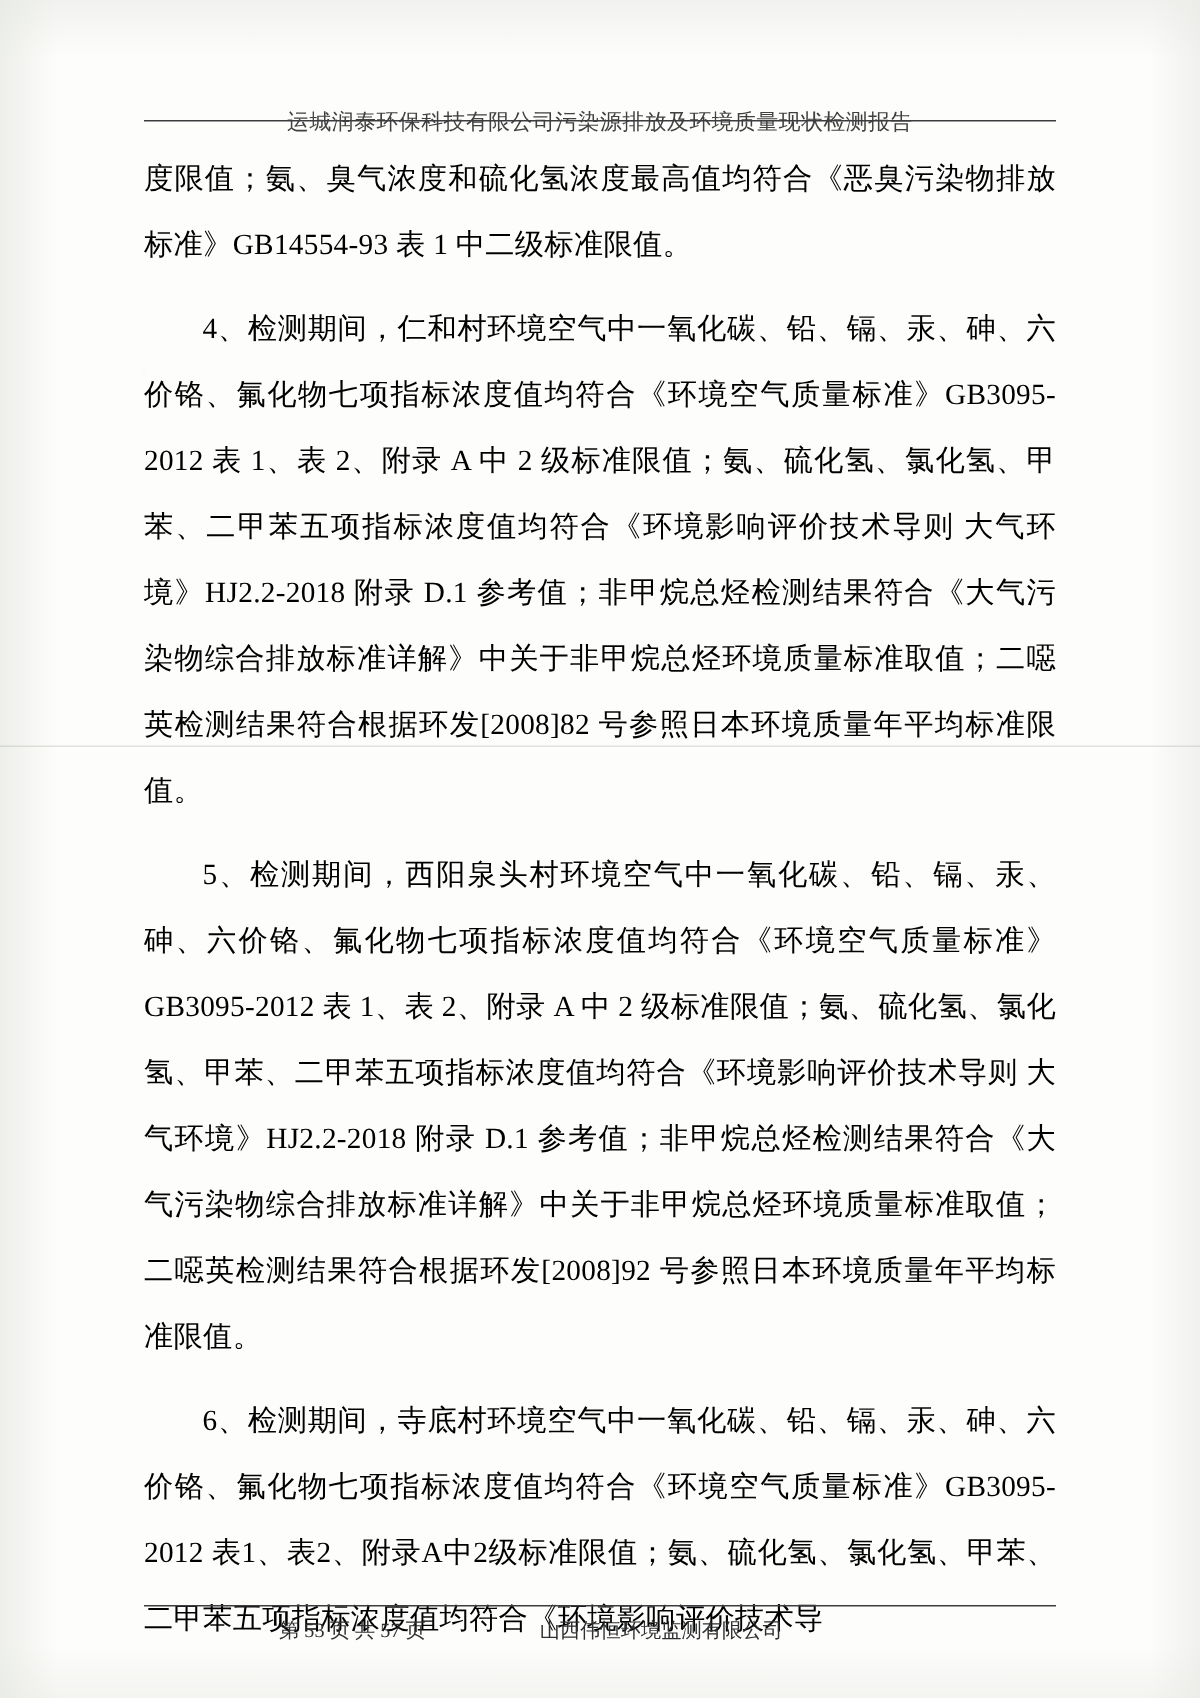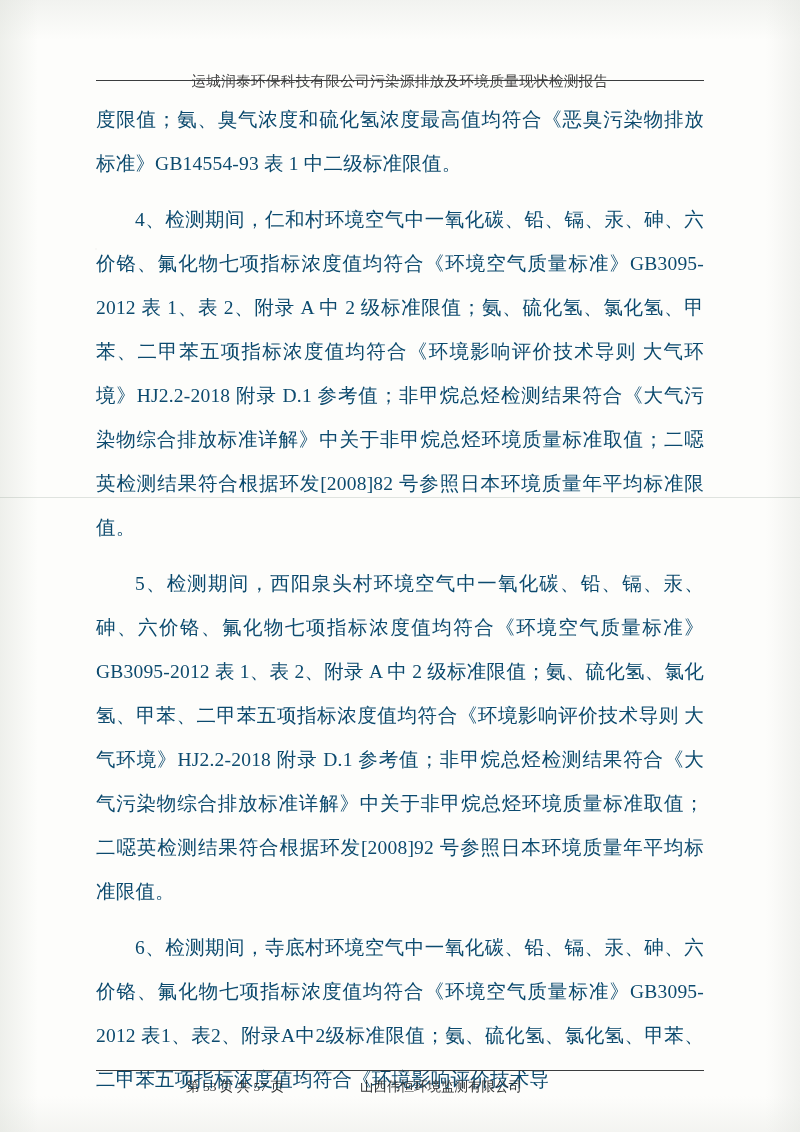--- a/index.html
+++ b/index.html
@@ -68,21 +68,21 @@
   .body-text {
     position: absolute;
     top: 98px;
     left: 0;
     width: 608px;
   }
   p.para {
     margin: 0 0 3px 0;
     font-size: 19.5px;
     line-height: 44px;
-    color: #0c4a6e;
+    color: #000000;
     text-align: justify;
     text-justify: inter-ideograph;
     letter-spacing: 0.2px;
     font-family: "Liberation Serif", "DejaVu Serif", serif;
   }
   p.para.indent {
     text-indent: 39px;
   }
   p.para.gap {
     margin-top: 12px;

